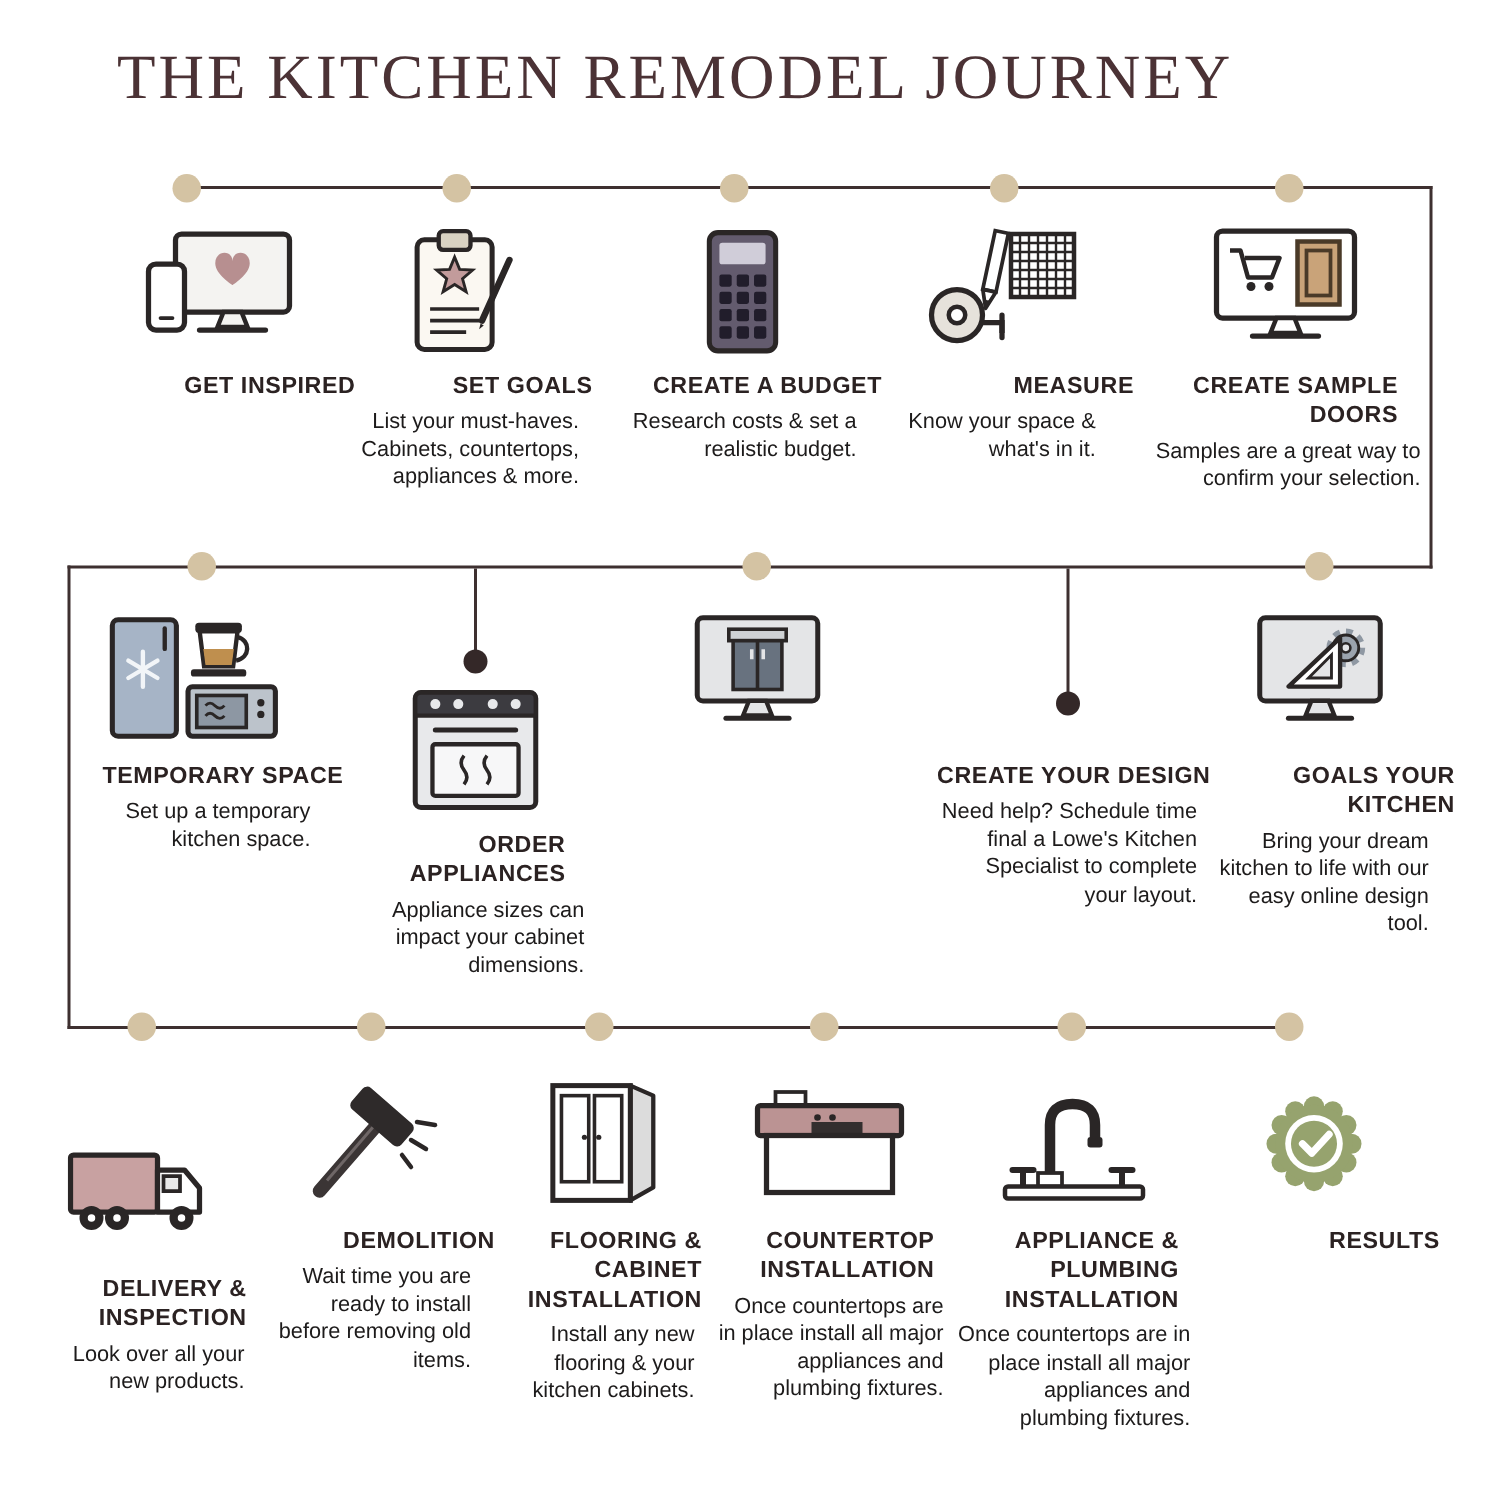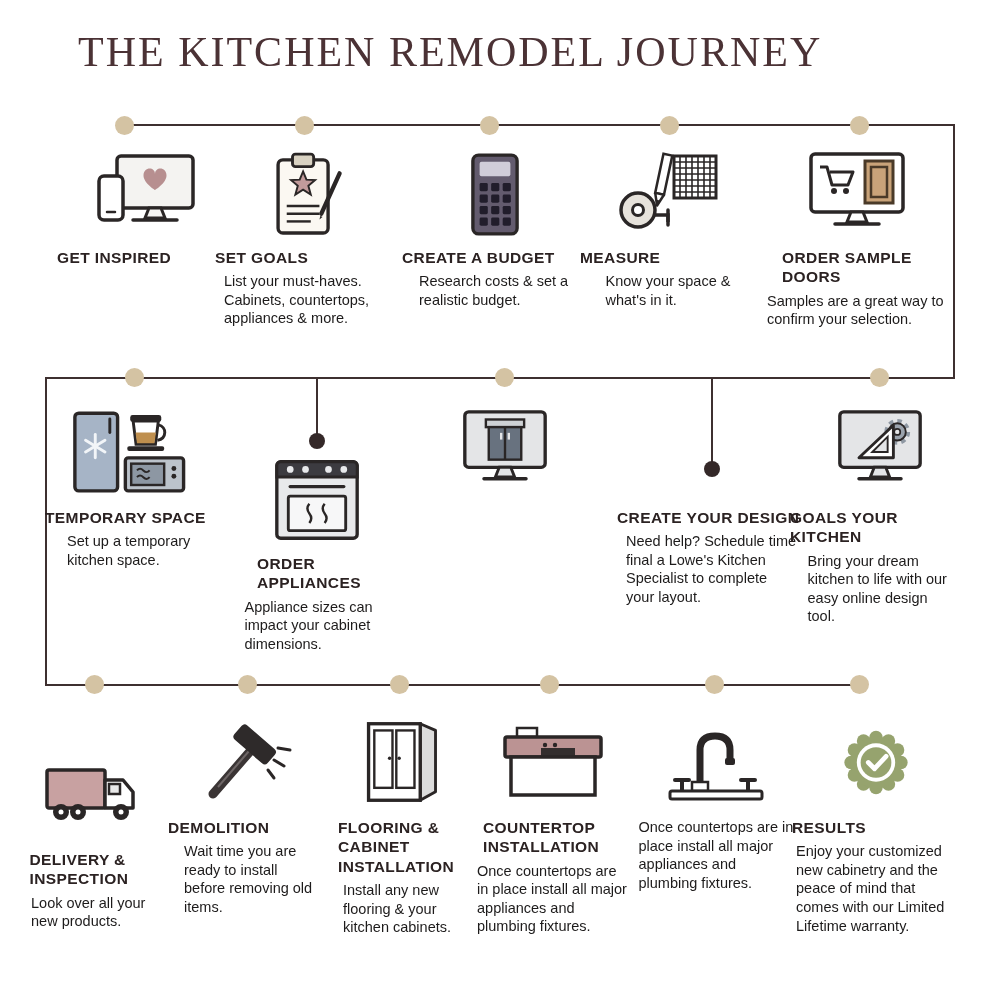--- a/index.html
+++ b/index.html
@@ -14,21 +14,21 @@
     color:#4b3235; white-space:nowrap;margin-left:36px;
   }
 
   .jline { position:absolute; background:#3e3030; }
   .jline.h { height:2px; }
   .jline.v { width:2px; }
 
   .node { position:absolute; width:19px; height:19px; border-radius:50%; background:#d4c3a3; }
   .node.dark { width:16px; height:16px; background:#342828; }
 
-  .step { position:absolute; text-align:left; }
+  .step { position:absolute; text-align:right; }
   .icon-box { display:flex; align-items:center; justify-content:center; height:100px; margin-bottom:6px; }
   .icon-box.h96 { height:96px; }
   .step h2 {
     font-size:15.5px; font-weight:bold; color:#2b2222;
     letter-spacing:0.4px; line-height:1.25; margin:0 auto 5px auto;
   }
   .step p { font-size:14.5px; line-height:1.28; color:#1d1b1b; margin:0 auto; }
 </style>
 </head>
 <body>
@@ -157,21 +157,21 @@
         <rect x="6" y="2" width="92" height="58" rx="4" fill="#ffffff" stroke="#2a2626" stroke-width="3.5"></rect>
         <path d="M15 15 h7 l5 18 h16 l5 -13 h-23" fill="none" stroke="#2a2626" stroke-width="3" stroke-linejoin="round"></path>
         <circle cx="29" cy="39" r="3" fill="#2a2626"></circle>
         <circle cx="41" cy="39" r="3" fill="#2a2626"></circle>
         <rect x="60" y="9" width="28" height="42" fill="#c9a379" stroke="#4a3a28" stroke-width="3"></rect>
         <rect x="66" y="15" width="16" height="30" fill="none" stroke="#4a3a28" stroke-width="2.5"></rect>
         <path d="M46 60 l-4 10 h20 l-4 -10 z" fill="#ffffff" stroke="#2a2626" stroke-width="3"></path>
         <line x1="30" y1="72" x2="74" y2="72" stroke="#2a2626" stroke-width="3.5" stroke-linecap="round"></line>
       </svg>
     </div>
-    <h2 style="max-width:150px">ORDER SAMPLE DOORS</h2>
+    <h2 style="max-width:150px">CREATE SAMPLE DOORS</h2>
     <p style="max-width:180px">Samples are a great way to confirm your selection.</p>
   </section>
 
   <section class="step" style="left:45px;top:402px;width:184px">
     <div class="icon-box">
       <svg viewBox="0 0 136 92" width="132" height="90">
         <rect x="4" y="6" width="44" height="80" rx="4" fill="#a6b4c6" stroke="#2a2626" stroke-width="3.5"></rect>
         <line x1="40" y1="12" x2="40" y2="26" stroke="#2a2626" stroke-width="3" stroke-linecap="round"></line>
         <g stroke="#f2f5f8" stroke-width="3" stroke-linecap="round">
           <line x1="25" y1="28" x2="25" y2="52"></line>
@@ -322,20 +322,21 @@
         <path d="M36 70 V30 q0 -14 15 -14 q15 0 15 14 v8" fill="none" stroke="#2a2626" stroke-width="7" stroke-linecap="round"></path>
         <rect x="61" y="38" width="10" height="7" rx="2" fill="#2a2626"></rect>
         <rect x="28" y="62" width="16" height="9" fill="#ffffff" stroke="#2a2626" stroke-width="2.5"></rect>
         <line x1="18" y1="62" x2="18" y2="71" stroke="#2a2626" stroke-width="4"></line>
         <line x1="11" y1="60" x2="25" y2="60" stroke="#2a2626" stroke-width="4" stroke-linecap="round"></line>
         <line x1="84" y1="62" x2="84" y2="71" stroke="#2a2626" stroke-width="4"></line>
         <line x1="77" y1="60" x2="91" y2="60" stroke="#2a2626" stroke-width="4" stroke-linecap="round"></line>
         <rect x="6" y="71" width="92" height="8" rx="2" fill="#ffffff" stroke="#2a2626" stroke-width="3"></rect>
       </svg>
     </div>
+    <h2 style="max-width:140px">APPLIANCE &amp; PLUMBING INSTALLATION</h2>
     <p style="max-width:155px">Once countertops are in place install all major appliances and plumbing fixtures.</p>
   </section>
 
   <section class="step" style="left:792px;top:712px;width:168px">
     <div class="icon-box">
       <svg viewBox="0 0 100 88" width="96" height="85">
         <g fill="#96a36e">
           <circle cx="76" cy="44" r="7"></circle>
             <circle cx="72.5" cy="57" r="7"></circle>
             <circle cx="63" cy="66.5" r="7"></circle>
@@ -349,16 +350,15 @@
             <circle cx="63" cy="21.5" r="7"></circle>
             <circle cx="72.5" cy="31" r="7"></circle>
           <circle cx="50" cy="44" r="27"></circle>
         </g>
         <circle cx="50" cy="44" r="20" fill="#ffffff"></circle>
         <circle cx="50" cy="44" r="16" fill="#96a36e"></circle>
         <path d="M42 44 l6.5 6.5 l12 -13" fill="none" stroke="#ffffff" stroke-width="5" stroke-linecap="round" stroke-linejoin="round"></path>
       </svg>
     </div>
     <h2>RESULTS</h2>
-    <p style="max-width:160px">Enjoy your customized new cabinetry and the peace of mind that comes with our Limited Lifetime warranty.</p>
   </section>
 
 </div>
 
 </body></html>

